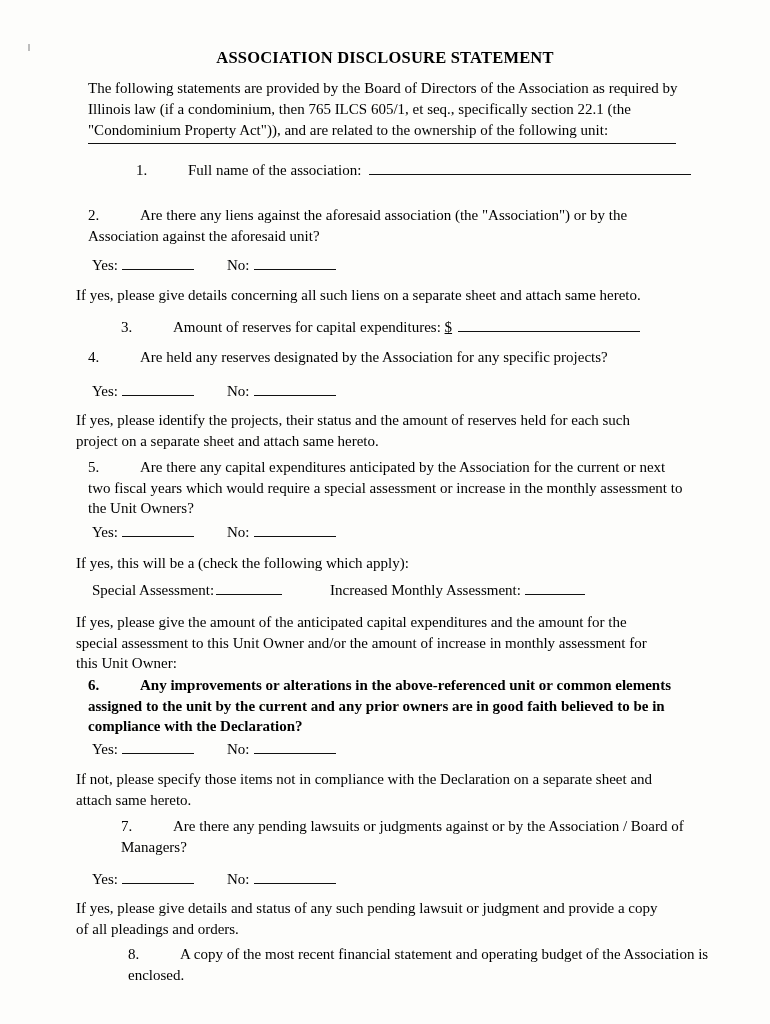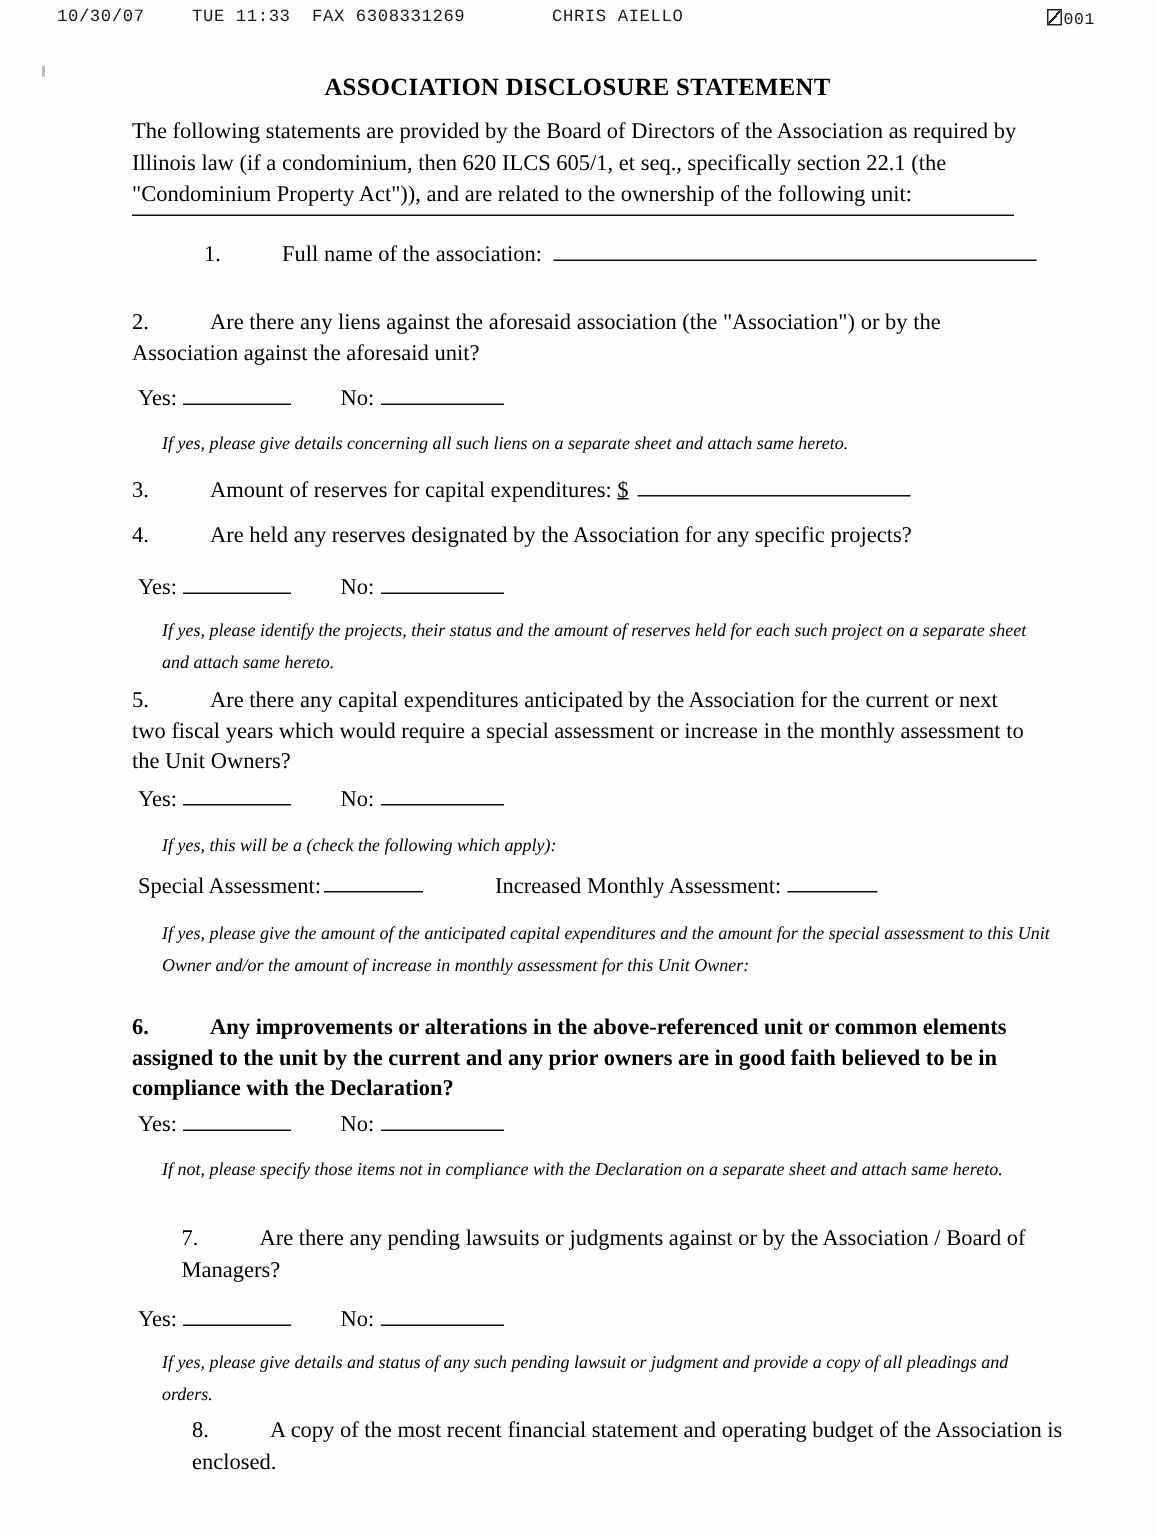--- a/index.html
+++ b/index.html
@@ -108,25 +108,24 @@
     width: 596px;
     font-size: 15px;
     line-height: 20.5px;
   }
   .item .num {
     display: inline-block;
     width: 52px;
   }
   .para {
     position: absolute;
-    left: 108px;
+    left: 76px;
     width: 592px;
-    font-size: 12px;
+    font-size: 15px;
     line-height: 20.5px;
-    font-style: italic;
   }
 
   
   .yn {
     position: absolute;
     left: 92px;
     font-size: 15px;
     width: 400px;
     white-space: nowrap;
   }
@@ -164,51 +163,44 @@
     width: 322px;
     height: 12px;
     margin-left: 8px;
   }
 </style>
 </head>
 <body>
 
 <div class="page">
 
-  <div class="fax-header">
-    <span class="fh-date">10/30/07</span>
-    <span class="fh-time">TUE 11:33</span>
-    <span class="fh-fax">FAX 6308331269</span>
-    <span class="fh-name">CHRIS AIELLO</span>
-    <span class="fh-page"><span class="fh-box"></span><span>001</span></span>
-  </div>
 
   <div class="speck"></div>
 
   <div class="doc">
 
     <div class="title">ASSOCIATION DISCLOSURE STATEMENT</div>
 
-    <div class="intro">The following statements are provided by the Board of Directors of the Association as required by Illinois law (if a condominium, then 620 ILCS 605/1, et seq., specifically section 22.1 (the "Condominium Property Act")), and are related to the ownership of the following unit:</div>
+    <div class="intro">The following statements are provided by the Board of Directors of the Association as required by Illinois law (if a condominium, then 765 ILCS 605/1, et seq., specifically section 22.1 (the "Condominium Property Act")), and are related to the ownership of the following unit:</div>
 
     <div class="rule"></div>
 
     <div class="item" style="top:160px;margin-left:48px;">
       <span class="num">1.</span><span>Full name of the association:</span><span class="name-line"></span>
     </div>
 
     <div class="item" style="top:205px;">
       <span class="num">2.</span><span>Are there any liens against the aforesaid association (the "Association") or by the Association against the aforesaid unit?</span>
     </div>
     <div class="yn" style="top:257px;">
       <span>Yes:</span><span class="blank blank-yes"></span><span class="no-label">No:</span><span class="blank blank-no"></span>
     </div>
     <div class="para" style="top:285px;">If yes, please give details concerning all such liens on a separate sheet and attach same hereto.</div>
 
-    <div class="item" style="top:317px;">
+    <div class="item" style="top:317px;margin-left:33px;">
       <span class="num">3.</span><span>Amount of reserves for capital expenditures:</span>
       <span style="text-decoration:underline;">$</span><span class="dollar-line"></span>
     </div>
 
     <div class="item" style="top:347px;">
       <span class="num">4.</span><span>Are held any reserves designated by the Association for any specific projects?</span>
     </div>
     <div class="yn" style="top:383px;">
       <span>Yes:</span><span class="blank blank-yes"></span><span class="no-label">No:</span><span class="blank blank-no"></span>
     </div>

